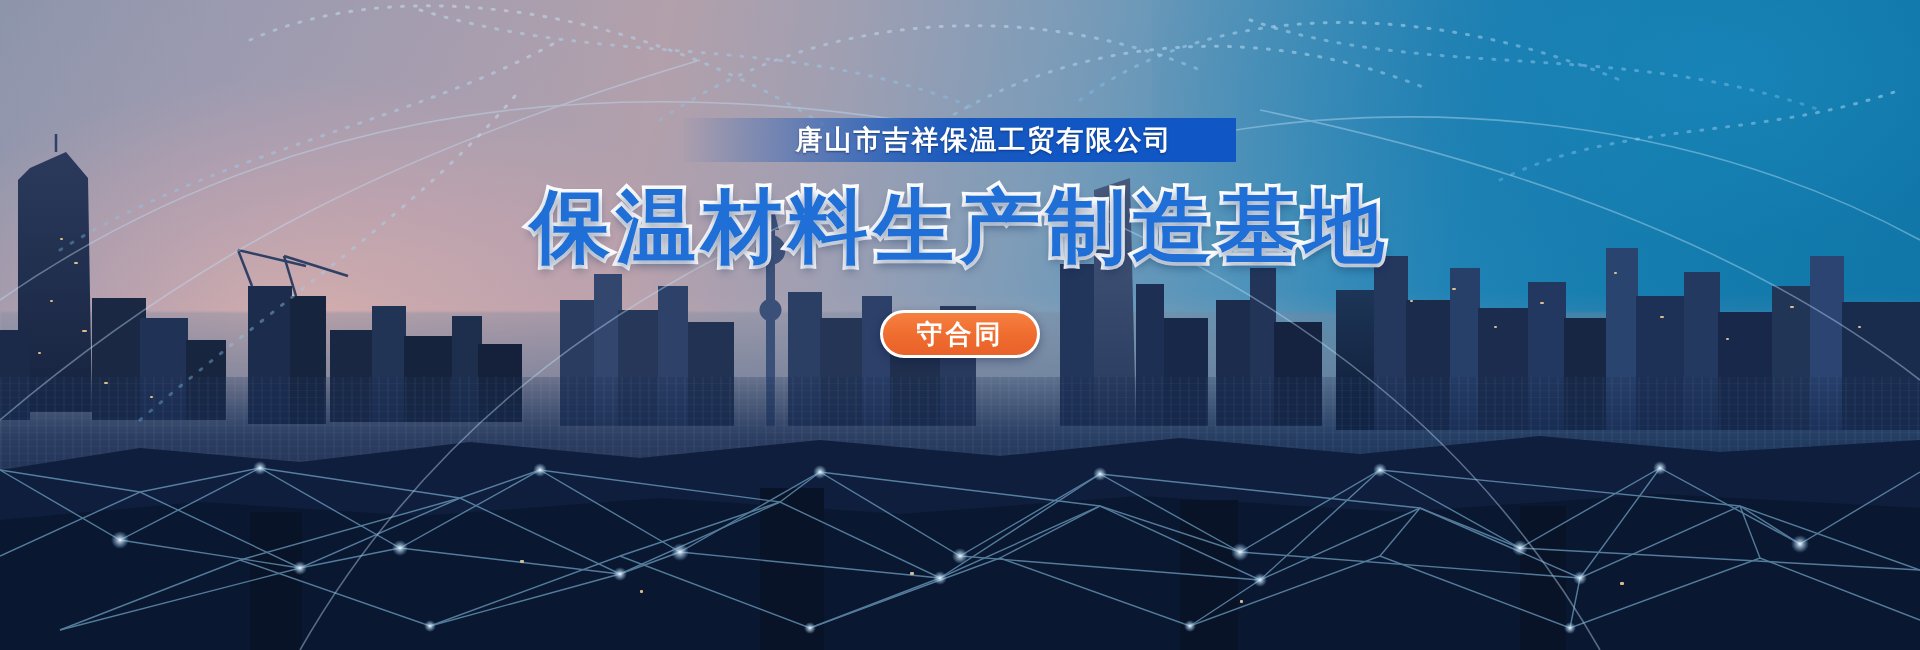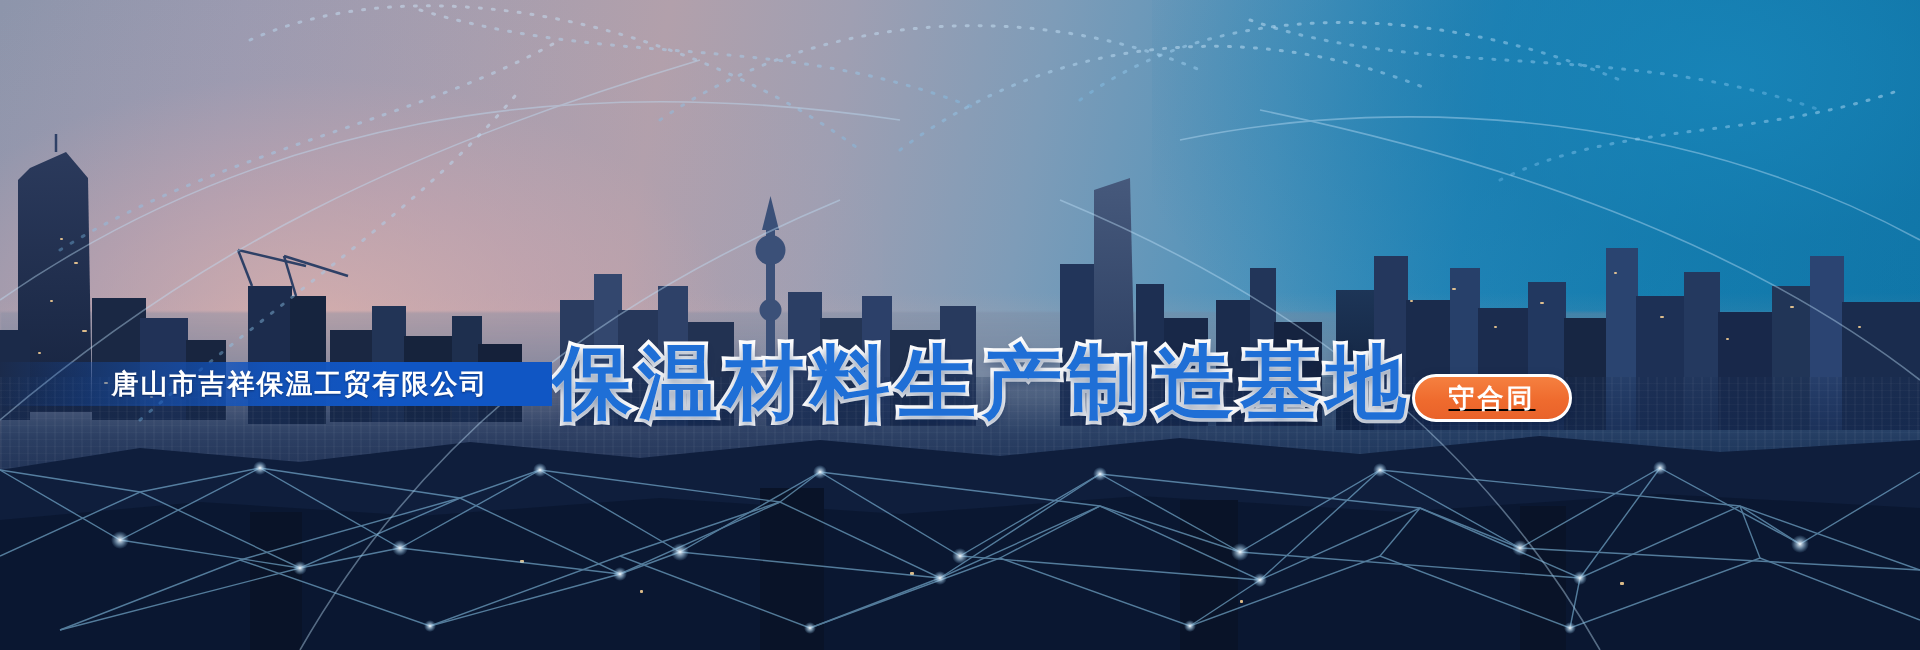--- a/index.html
+++ b/index.html
@@ -90,21 +90,21 @@
     background:rgba(255,214,150,0.85);
   }
 
   
   .mesh { position:absolute; inset:0; }
   .mesh svg { position:absolute; inset:0; width:100%; height:100%; }
 
   
   .content {
     position:absolute; inset:0;
-    display:flex; flex-direction:row; align-items:center;
+    display:flex; flex-direction:column; align-items:center;
     padding-top:118px;
   }
 
   
   .namebar {
     position:relative;
     display:flex; align-items:center; justify-content:center;
     width:552px; height:44px;
     background:linear-gradient(to right,
       rgba(20,80,180,0.02) 0%,
@@ -117,35 +117,36 @@
     color:#ffffff;
     font-size:27px; font-weight:700;
     letter-spacing:2px;
     white-space:nowrap;
     text-shadow:0 1px 2px rgba(0,20,60,0.5);
     padding-left:48px;
   }
 
   
   .headline {
+    margin-top:12px;
     font-size:80px; font-weight:800;
     letter-spacing:6px;
     white-space:nowrap;
     color:#1f6fd6;
     -webkit-text-stroke:7px #ffffff;
     paint-order:stroke fill;
     text-shadow:
       0 0 1px #ffffff,
       0 5px 10px rgba(0,30,80,0.45);
   }
 
   
   .pills {
     margin-top:28px;
-    display:flex; gap:28px;text-decoration:underline;
+    display:flex; gap:28px;
   }
   .pill {
     display:flex; align-items:center; justify-content:center;
     min-width:160px; height:48px;
     padding:0 26px;
     border-radius:26px;
     border:3px solid #ffffff;
     background:linear-gradient(to bottom, #f58040 0%, #ef6b2e 55%, #e9622a 100%);
     color:#ffffff;
     font-size:26px; font-weight:700;

